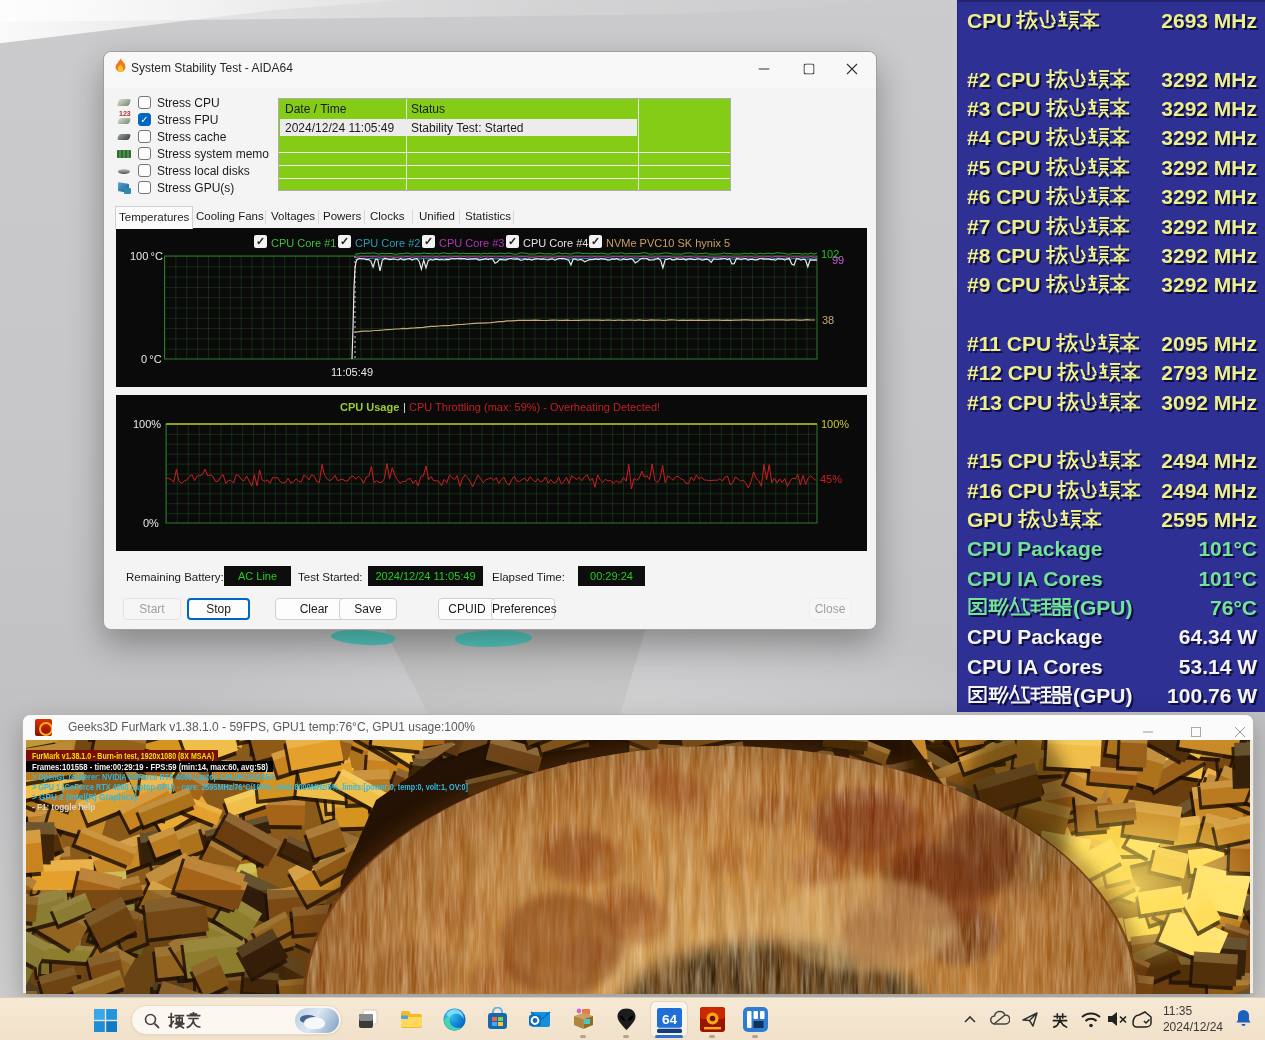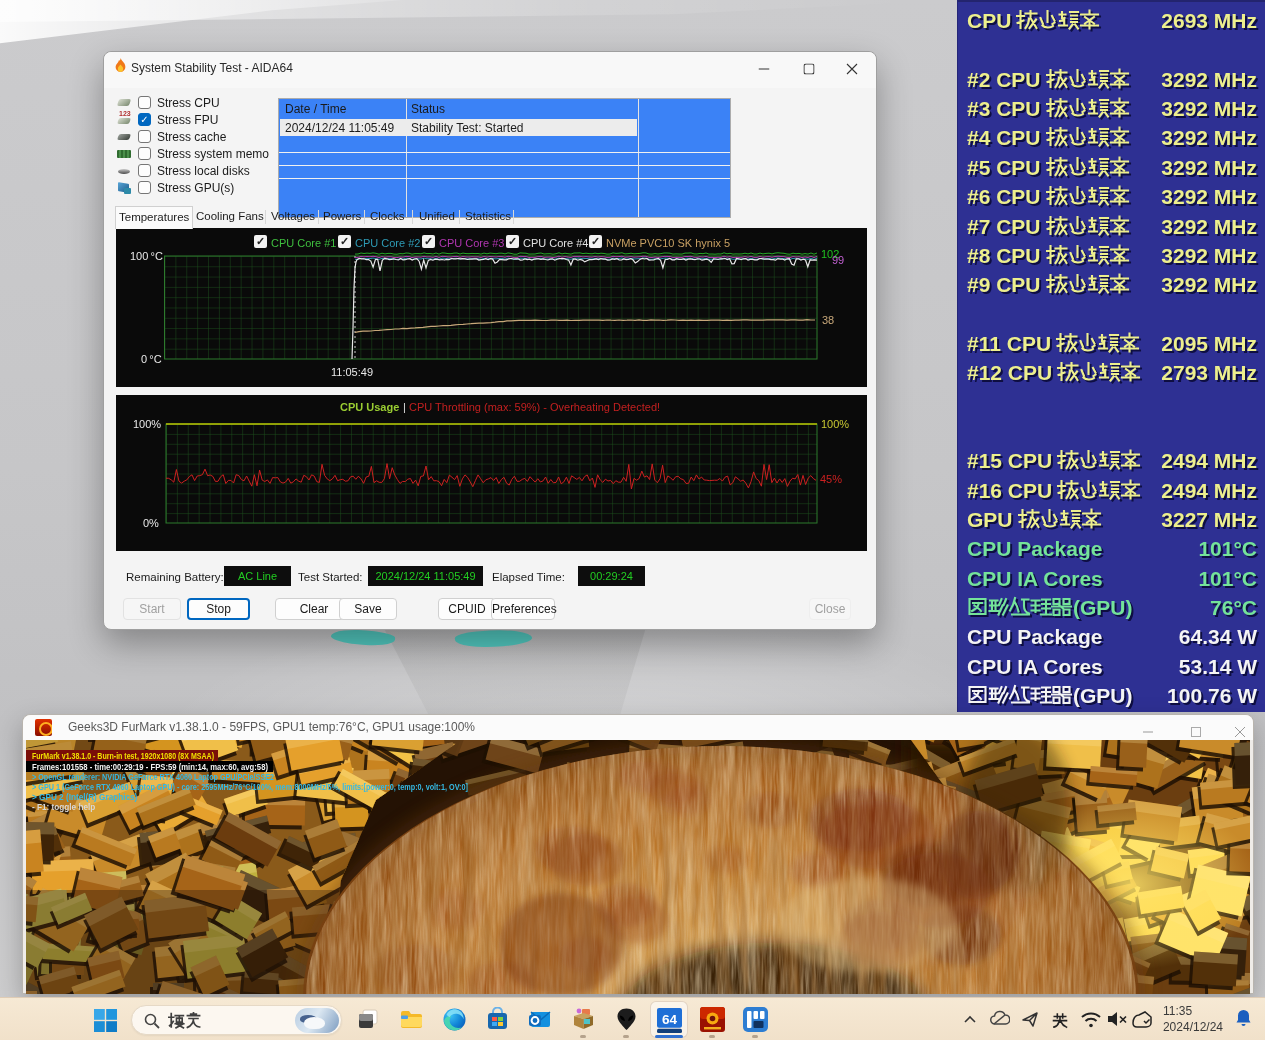--- a/index.html
+++ b/index.html
@@ -33,21 +33,21 @@
 .ifpu:before{left:1px;top:5px;width:12px;height:6px;background:linear-gradient(135deg,#d8ddd0,#7a8a70);border-radius:2px;transform:skewX(-18deg)}
 .ifpu:after{content:"123";position:absolute;left:2px;top:-3px;font-size:7px;font-weight:bold;color:#b03030}
 .icache:before{left:1px;top:4px;width:12px;height:6px;background:linear-gradient(135deg,#9aa09a,#3a403a);border-radius:2px;transform:skewX(-20deg)}
 .imem:before{left:0px;top:3px;width:14px;height:8px;background:repeating-linear-gradient(90deg,#2f6b2f 0 2px,#4a8f4a 2px 4px);border-radius:1px}
 .idisk:before{left:1px;top:5px;width:12px;height:5px;background:linear-gradient(180deg,#c8c8c8,#4a4a4a);border-radius:50%}
 .igpu:before{left:1px;top:2px;width:11px;height:9px;background:linear-gradient(135deg,#5aa6d8,#1a5a8a);border-radius:1px;transform:skewY(8deg)}
 .igpu:after{content:"";position:absolute;left:7px;top:7px;width:7px;height:6px;background:#2d8aa8;border-radius:1px}
 .cb{width:13px;height:13px;border:1px solid #767676;border-radius:3px;background:#fdfdfd;display:inline-block;font-size:10px;line-height:11px;text-align:center;color:#fff}
 .cb.on{background:#0067c0;border-color:#0067c0}
 .stxt{font-size:12px}
-#atable{position:absolute;left:174px;top:46px;width:453px;height:120px;background:#3b82f6;border:1px solid #acacac}
+#atable{position:absolute;left:174px;top:46px;width:453px;height:93px;background:#84cc16;border:1px solid #acacac}
 .tcol{position:absolute;top:0;bottom:0;width:1px;background:#e3e3e3}
 .trowline{position:absolute;left:0;right:0;height:1px;background:#f0f0f0}
 #tsel{position:absolute;left:1px;right:93px;top:20px;height:17px;background:#ececec}
 .tt{position:absolute;font-size:12px;color:#1b1b1b;white-space:nowrap}
 #tabs{position:absolute;left:11px;top:154px;right:11px;height:22px;font-size:12px}
 .tab{position:absolute;top:0;height:22px;line-height:21px;padding:0 3px;font-size:11.5px;color:#1b1b1b;white-space:nowrap}
 .tab.act{background:#fbfbfb;border:1px solid #d0d0d0;border-bottom:none;height:23px;z-index:2}
 .tsep{position:absolute;top:4px;width:1px;height:14px;background:#d8d8d8}
 #gp1{position:absolute;left:12px;top:176px;width:751px;height:159px;background:#0a0a0a}
 #gp2{position:absolute;left:12px;top:343px;width:751px;height:156px;background:#0a0a0a}
@@ -244,20 +244,29 @@
       </div>
 <div class="prow y" style="top:358.2px">
         <span class="pl">
           <span>#12 CPU</span>
           <svg class="cj " width="84" height="21" viewBox="0 0 84 21" style="width:84px;height:21px">
             <use href="#hz"></use>
           </svg>
         </span>
         <span class="pv">2793 MHz</span>
       </div>
+<div class="prow y" style="top:387.6px">
+        <span class="pl">
+          <span>#13 CPU</span>
+          <svg class="cj " width="84" height="21" viewBox="0 0 84 21" style="width:84px;height:21px">
+            <use href="#hz"></use>
+          </svg>
+        </span>
+        <span class="pv">3092 MHz</span>
+      </div>
 <div class="prow y" style="top:446.2px">
         <span class="pl">
           <span>#15 CPU</span>
           <svg class="cj " width="84" height="21" viewBox="0 0 84 21" style="width:84px;height:21px">
             <use href="#hz"></use>
           </svg>
         </span>
         <span class="pv">2494 MHz</span>
       </div>
 <div class="prow y" style="top:475.6px">
@@ -269,21 +278,21 @@
         </span>
         <span class="pv">2494 MHz</span>
       </div>
 <div class="prow y" style="top:505.0px">
         <span class="pl">
           <span>GPU</span>
           <svg class="cj " width="84" height="21" viewBox="0 0 84 21" style="width:84px;height:21px">
             <use href="#hz"></use>
           </svg>
         </span>
-        <span class="pv">3227 MHz</span>
+        <span class="pv">2595 MHz</span>
       </div>
 <div class="prow g" style="top:534.3px">
         <span class="pl">
           <span>CPU Package</span>
         </span>
         <span class="pv">101°C</span>
       </div>
 <div class="prow g" style="top:563.6px">
         <span class="pl">
           <span>CPU IA Cores</span>

